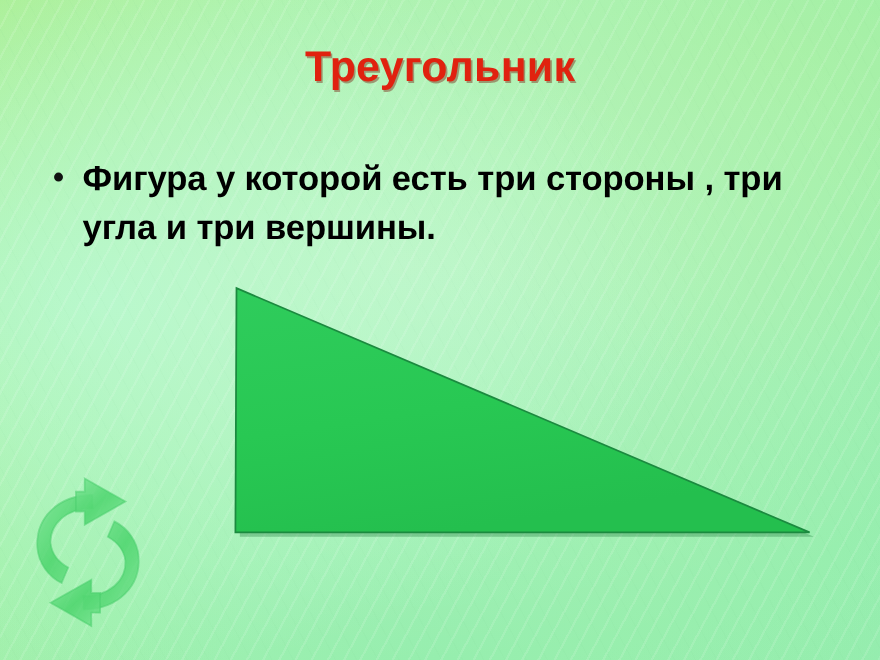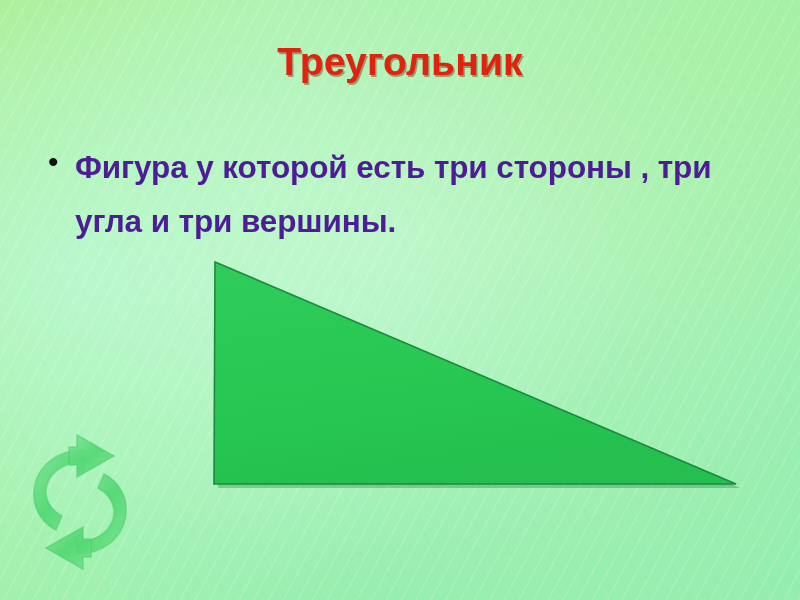--- a/index.html
+++ b/index.html
@@ -96,22 +96,22 @@
     line-height: 43px;
     color: #111111;
     text-align: left;
     padding-left: 6px;
     box-sizing: border-box;
   }
   .bullet-text {
     flex: 1 1 auto;
     font-size: 31.5px;
     font-weight: bold;
-    line-height: 54px;
-    color: #4c1d95;
+    line-height: 44px;
+    color: #000000;
     letter-spacing: -0.1px;
   }
 
   
   #triangle-wrap {
     position: absolute;
     left: 0;
     top: 0;
     width: 800px;
     height: 600px;

